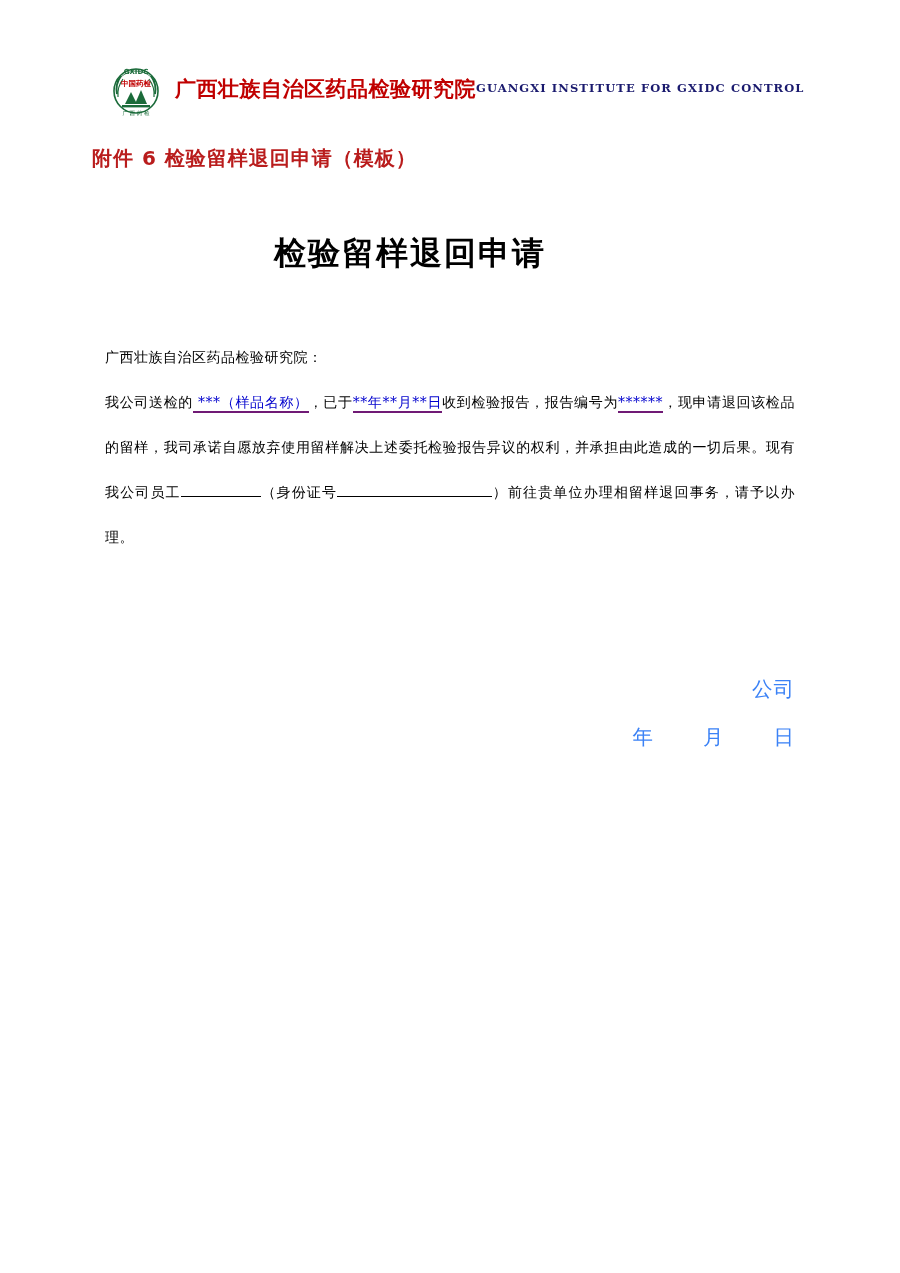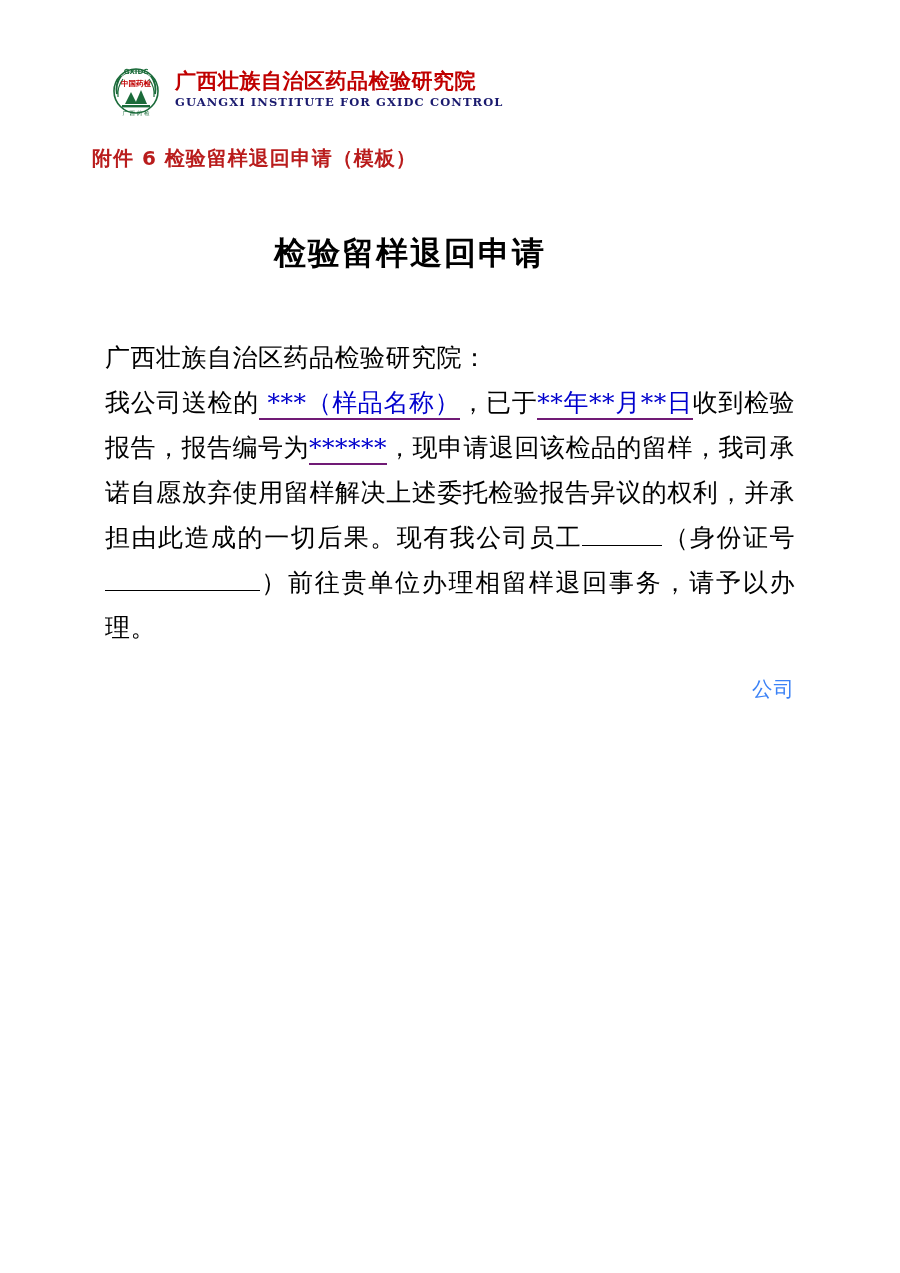--- a/index.html
+++ b/index.html
@@ -37,21 +37,20 @@
   .logo {
     width: 62px;
     height: 58px;
     position: relative;
     flex: 0 0 auto;
   }
   .logo svg { display:block; }
 
   .letterhead-text {
     display: flex;
-    flex-direction: column;
     justify-content: center;
     line-height: 1.05;
   }
   .org-cn {
     font-family: "DejaVu Sans", "Liberation Sans", sans-serif;
     font-size: 21px;
     font-weight: bold;
     color: #c00000;
     letter-spacing: 0.5px;
     white-space: nowrap;
@@ -92,21 +91,21 @@
     letter-spacing: 2px;
     color: #000;
   }
 
   
   .body-block {
     position: absolute;
     left: 105px;
     top: 335px;
     width: 690px;
-    font-size: 25px;
+    font-size: 14px;
     line-height: 45px;
     letter-spacing: 0.5px;
     text-align: justify;
     color: #000;
   }
   .salutation {
     margin: 0;
   }
   .para {
     margin: 0;
@@ -184,15 +183,22 @@
 
   <div class="doc-title">检验留样退回申请</div>
 
   <div class="body-block">
     <p class="salutation">广西壮族自治区药品检验研究院：</p>
     <p class="para"><span>我公司送检的</span><span class="blue-underline"> ***（样品名称）</span><span>，已于</span><span class="blue-underline">**年**月**日</span><span>收到检验报告，报告编号为</span><span class="blue-underline">******</span><span>，现申请退回该检品的留样，我司承诺自愿放弃使用留样解决上述委托检验报告异议的权利，并承担由此造成的一切后果。现有我公司员工</span><span class="fill-blank blank-short"></span><span>（身份证号</span><span class="fill-blank blank-long"></span><span>）前往贵单位办理相留样退回事务，请予以办理。</span></p>
   </div>
 
   <div class="sign-block">
     <div class="sign-company">公司</div>
+    <div class="sign-date">
+      <span>年</span>
+      <span class="date-gap"></span>
+      <span>月</span>
+      <span class="date-gap"></span>
+      <span>日</span>
+    </div>
   </div>
 
 </div>
 
 </body></html>

